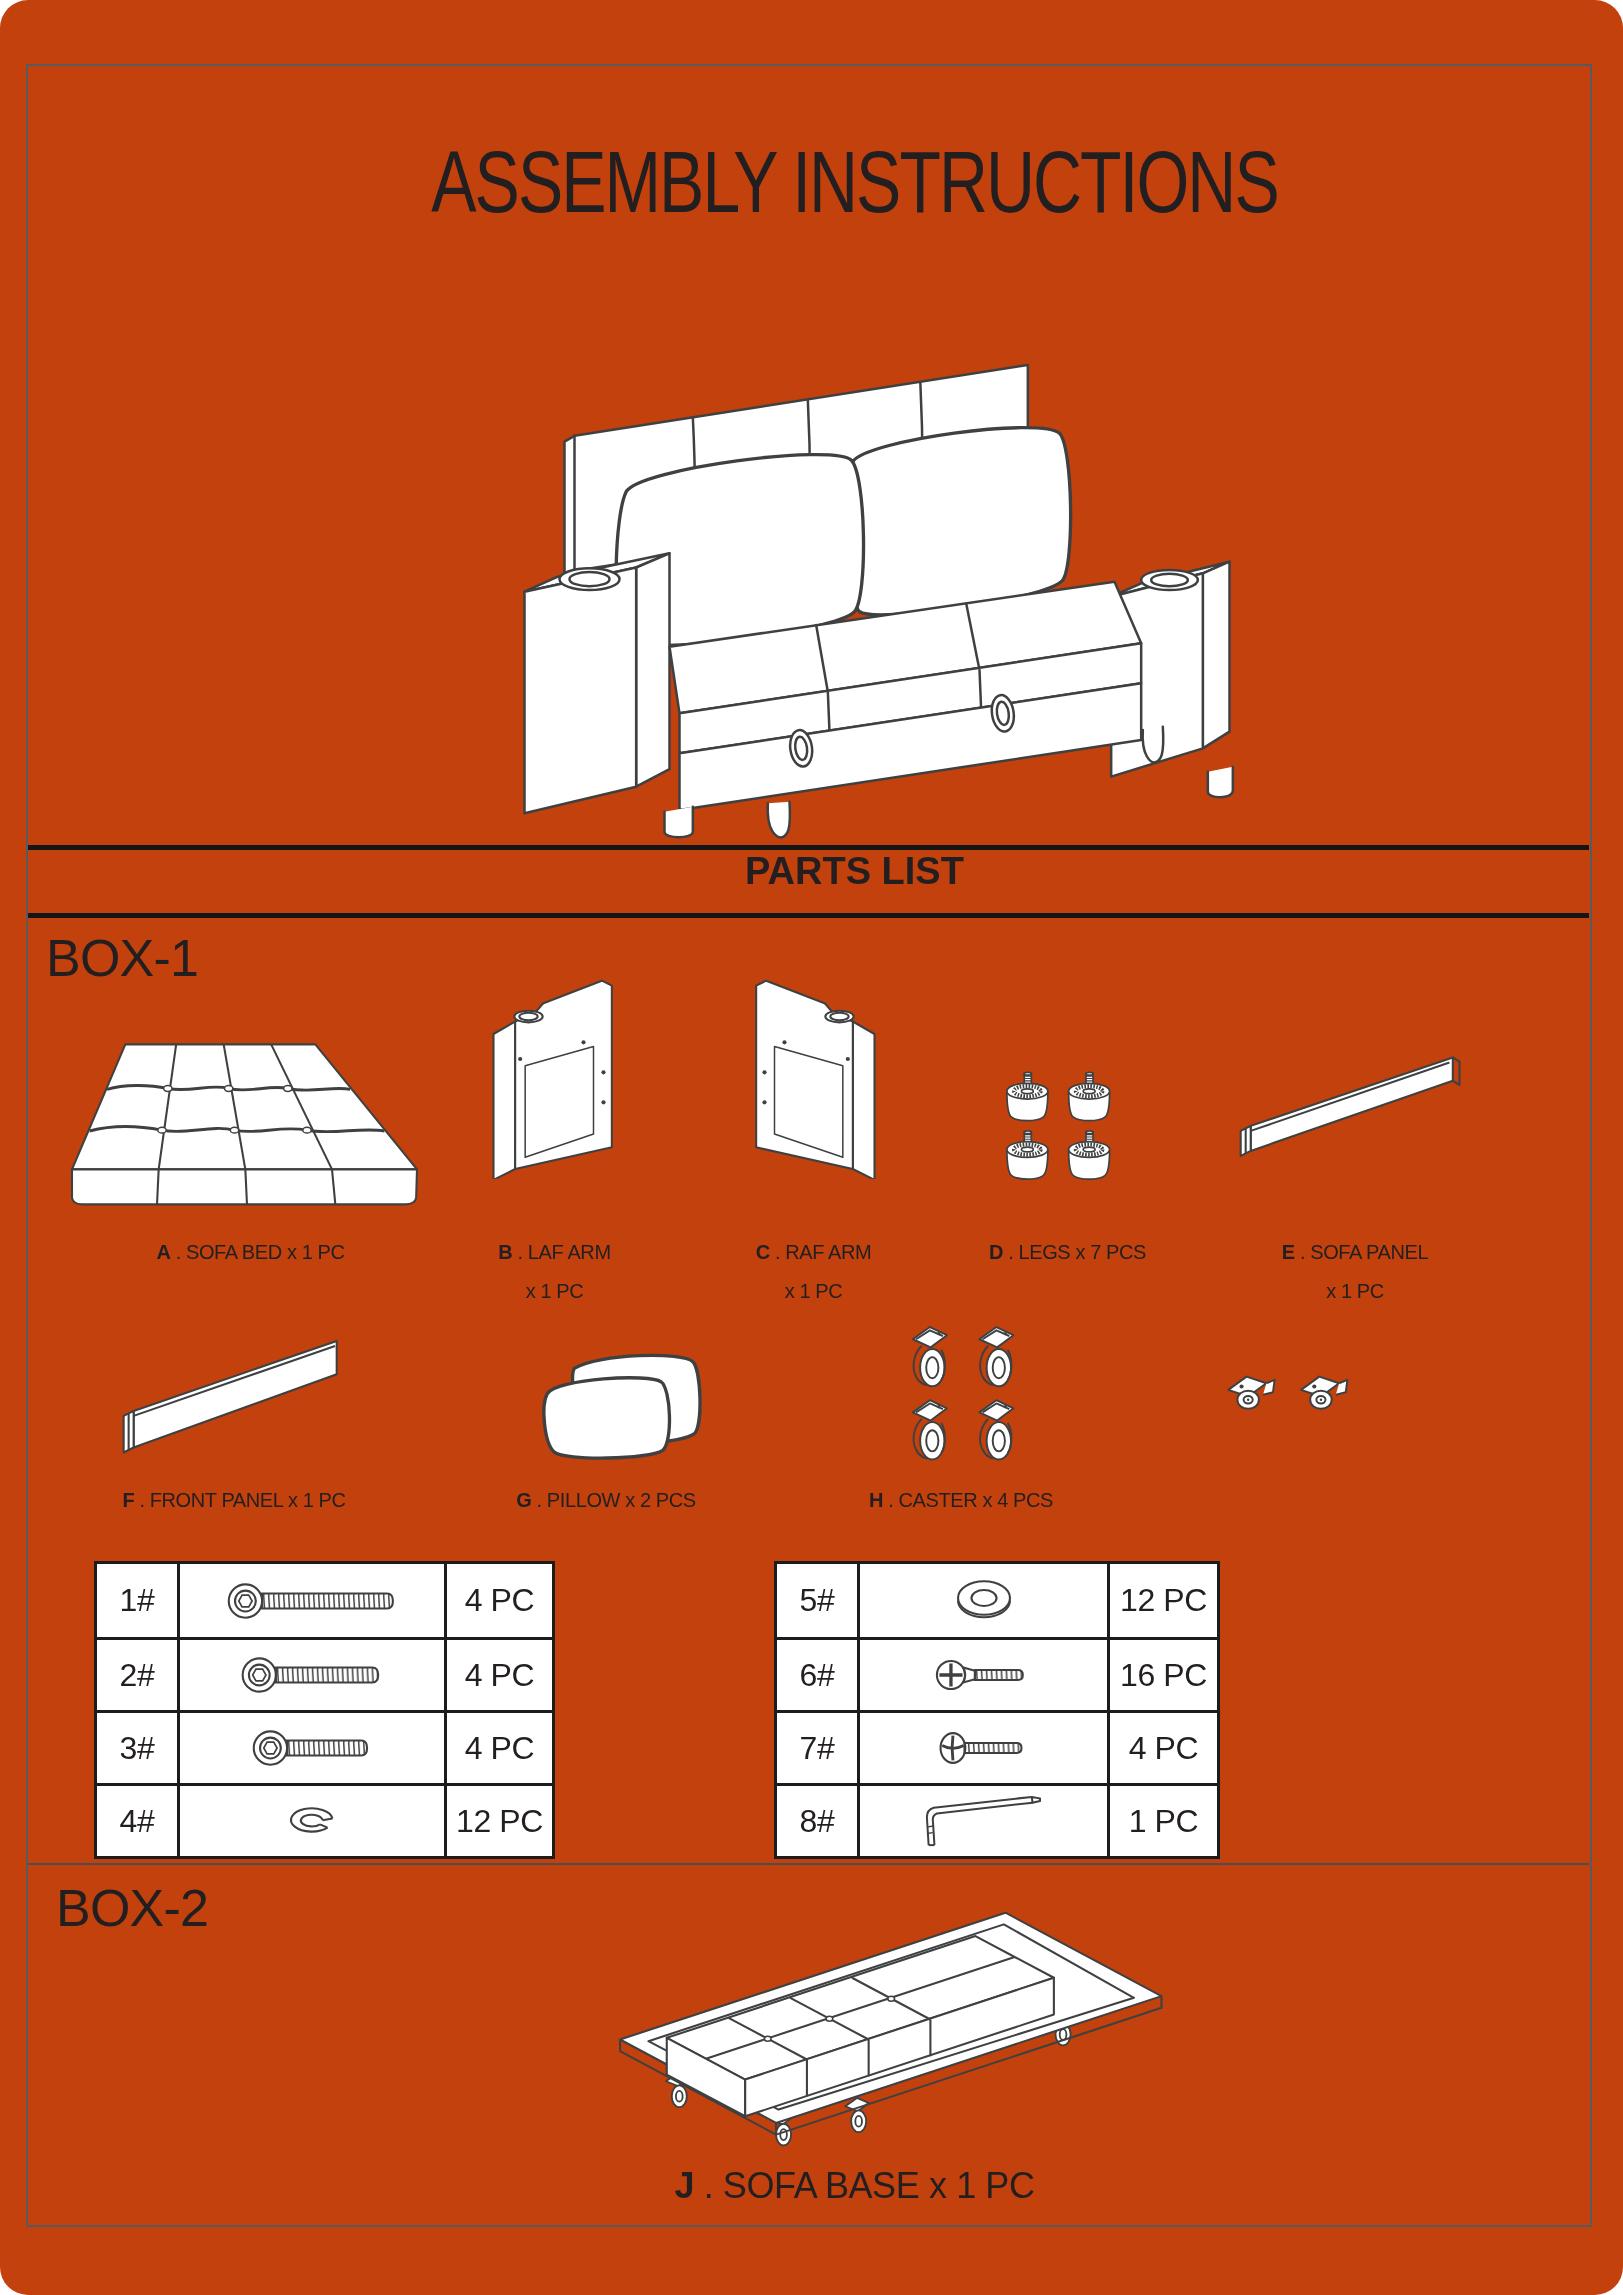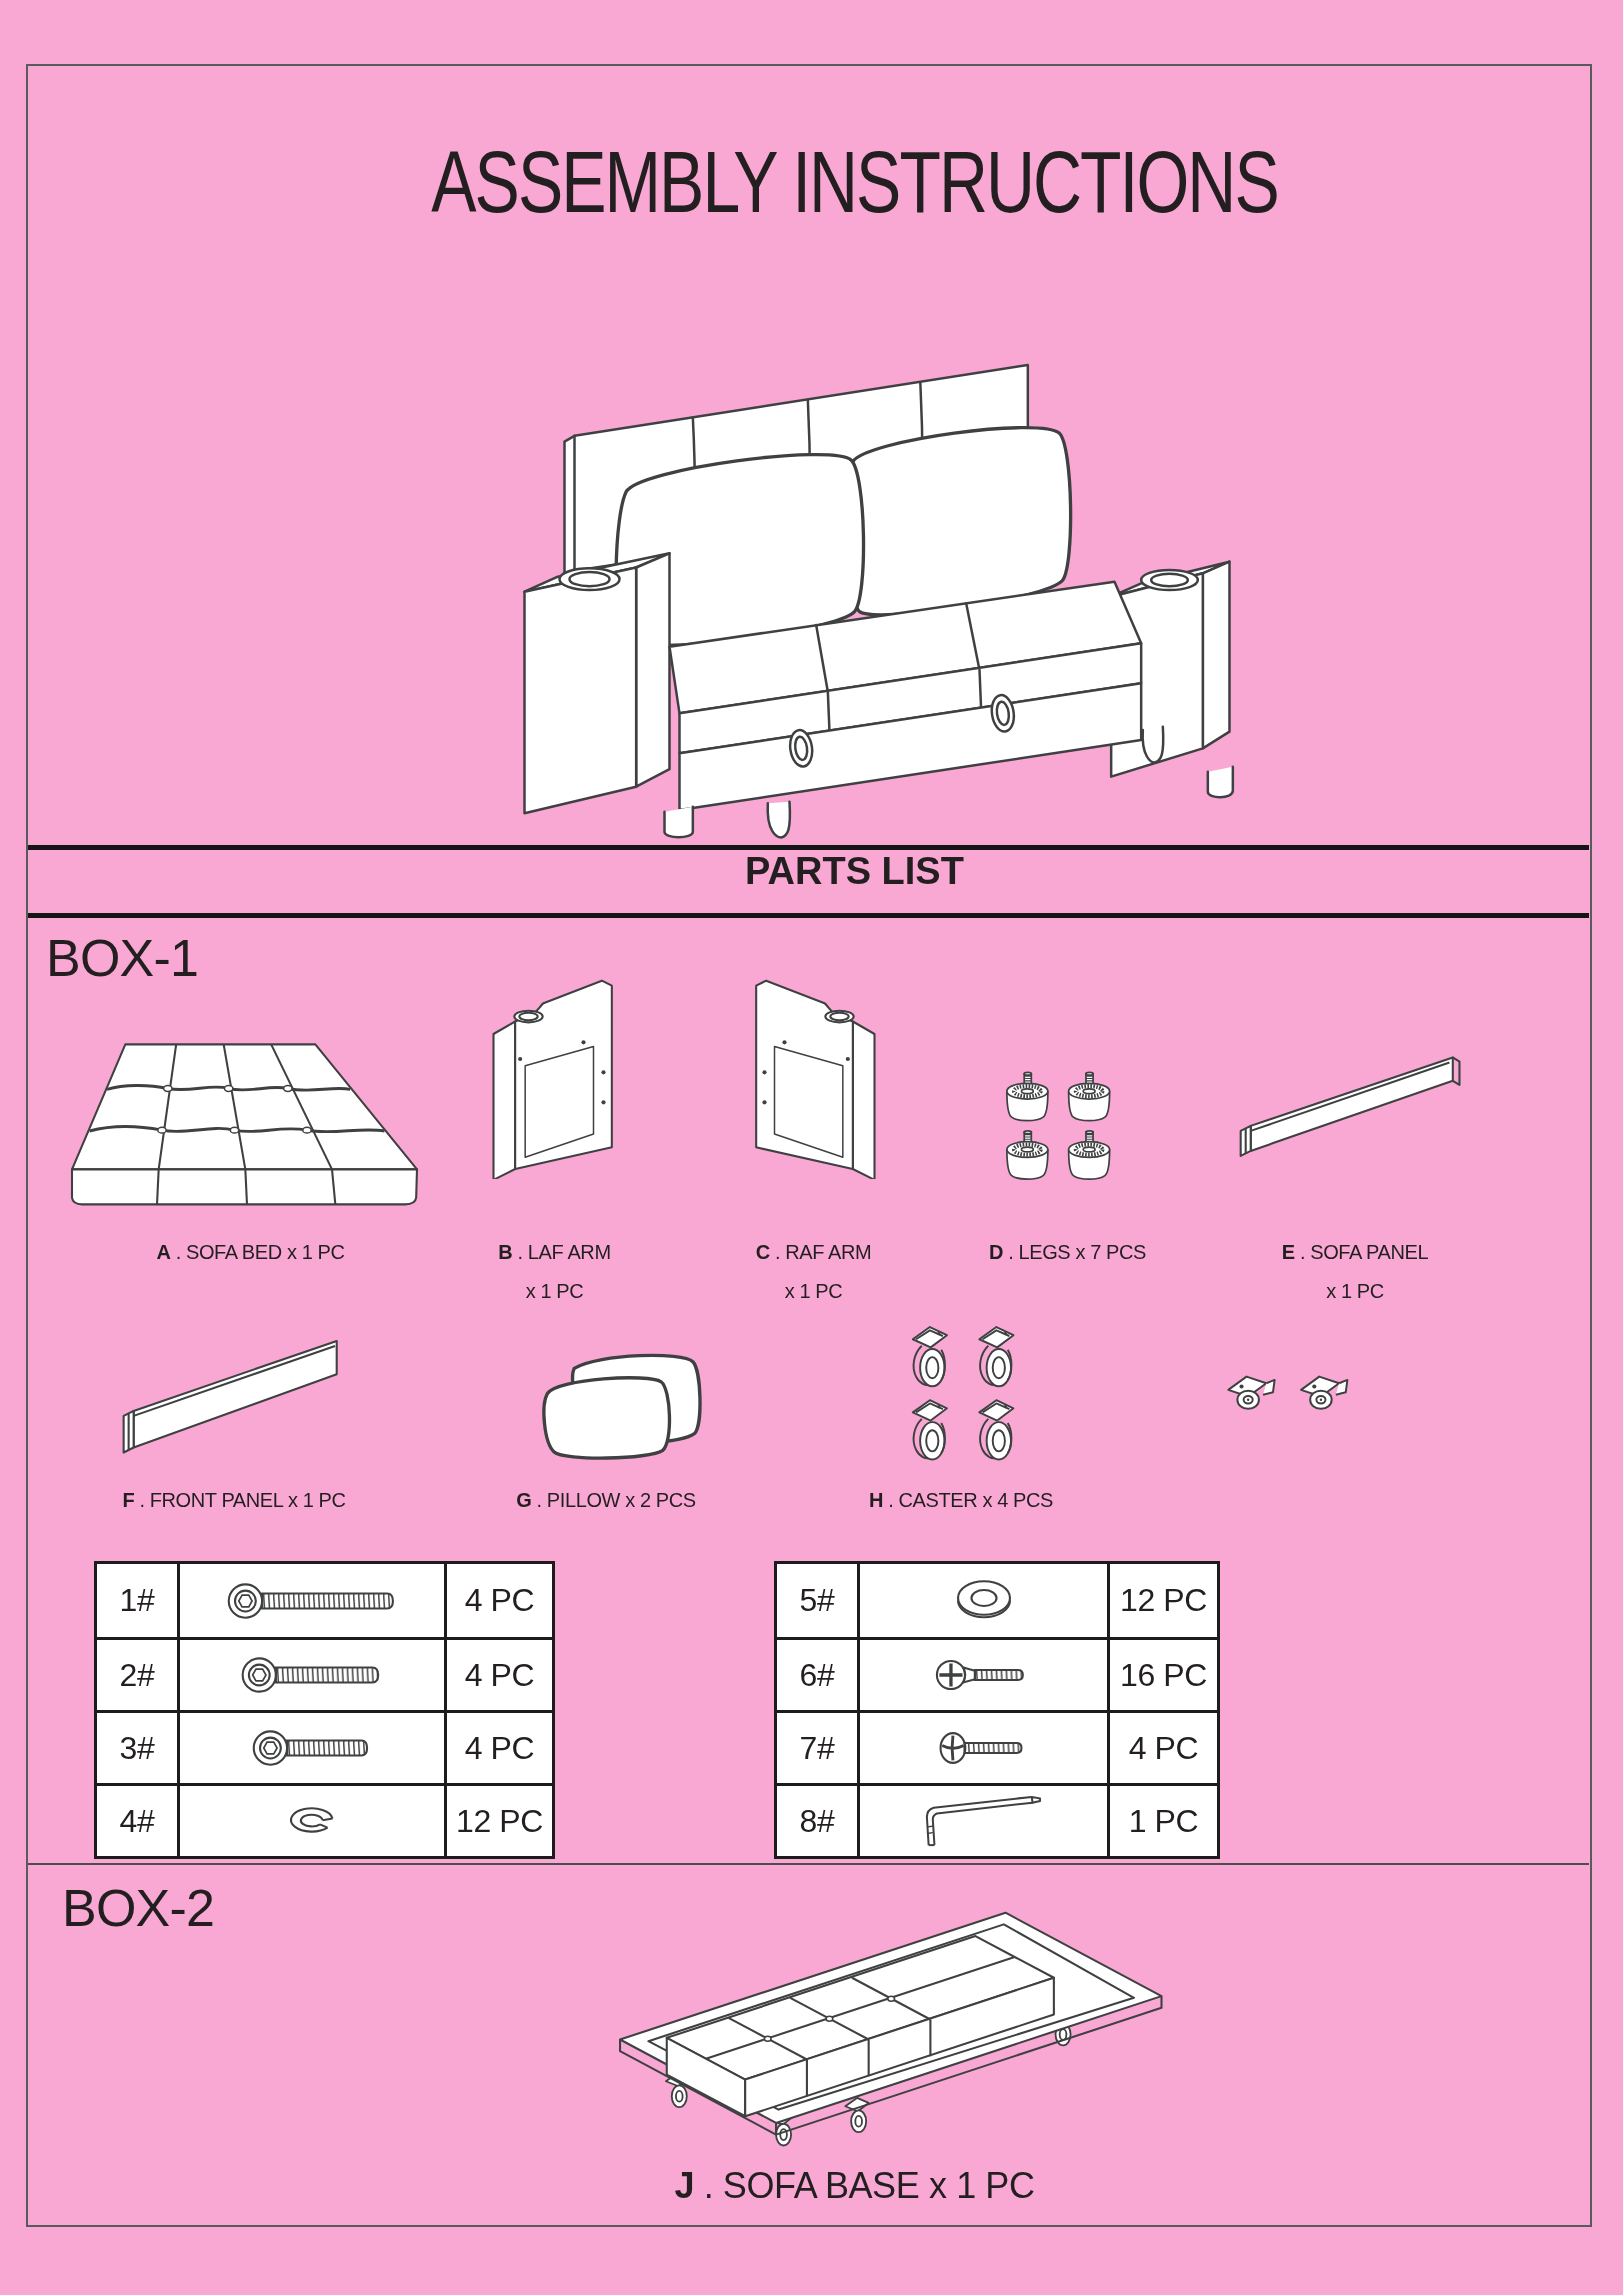--- a/index.html
+++ b/index.html
@@ -1,17 +1,17 @@
 <!DOCTYPE html>
 <html style="font-size:13.3px"><head>
 <meta charset="utf-8">
 <style>
   html,body{margin:0;padding:0;background:#ffffff;}
-  .page{position:relative;width:1623px;height:2295px;background:#f9a8d4;
-        font-family:"Liberation Sans", sans-serif;color:#231f20;overflow:hidden;}
+  .page{position:relative;width:1623px;height:2295px;background:#c2410c;
+        font-family:"Liberation Sans", sans-serif;color:#231f20;overflow:hidden;border-radius:28px;}
   .abs{position:absolute;}
   .frame{left:26px;top:64px;width:1566px;height:2163px;border:2.5px solid #595a5c;box-sizing:border-box;}
   .title{left:28px;top:132px;width:1561px;text-align:center;font-size:87px;font-weight:400;
          letter-spacing:-2.5px;white-space:nowrap;transform:translateX(46px) scaleX(0.78);}
   .band{left:28px;top:845px;width:1561px;height:63px;border-top:5px solid #151515;border-bottom:5px solid #151515;
         display:flex;align-items:flex-start;justify-content:center;}
   .band-text{font-size:38px;font-weight:700;letter-spacing:0px;transform:translateX(46px);}
   .boxlabel{font-size:52px;font-weight:400;letter-spacing:-0.8px;}
   .divider{left:28px;top:1863px;width:1561px;height:0;border-top:2.5px solid #4c4d4f;}
   .caption{font-size:20px;letter-spacing:-0.4px;text-align:center;line-height:39px;white-space:nowrap;}
@@ -343,21 +343,21 @@
           <path d="M14,66 L21,66"></path>
           <path d="M138,8 L148,10 L148,13 L139,15 Z" fill="#ffffff"></path>
           <path d="M13,44 L20,43 M12,52 L19,51" stroke-width="1.6"></path>
         </g>
       </svg>
     </div>
     <div>1 PC</div>
   </div>
 
   <div class="abs divider"></div>
-  <div class="abs boxlabel" style="left:62px;top:1878px">BOX-2</div>
+  <div class="abs boxlabel" style="left:56px;top:1878px">BOX-2</div>
 
   <svg class="abs" style="left:580px;top:1906px" width="584" height="242" viewBox="0 0 700 290">
     <g stroke="#3f4041" stroke-width="2.5" fill="none" stroke-linejoin="round">
       <use href="#mini-caster" x="95" y="192"></use>
       <use href="#mini-caster" x="220" y="238"></use>
       <use href="#mini-caster" x="310" y="222"></use>
       <use href="#mini-caster" x="555" y="118"></use>
       <path d="M48,160 L510,8 L697,108 L235,260 Z" fill="#ffffff"></path>
       <path d="M82,162 L508,22 L664,110 L238,244 Z"></path>
       <path d="M48,160 L48,174 L235,274 L235,260"></path>

